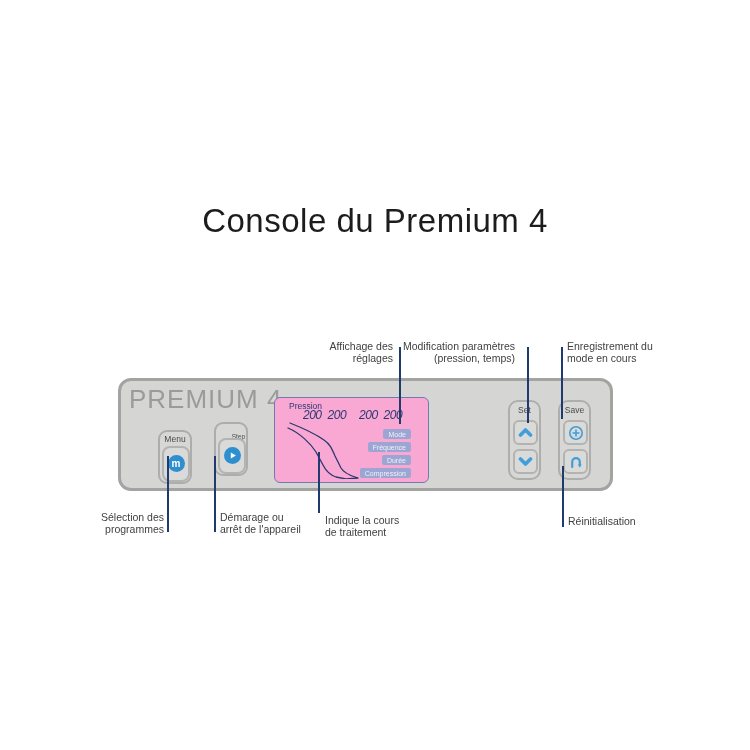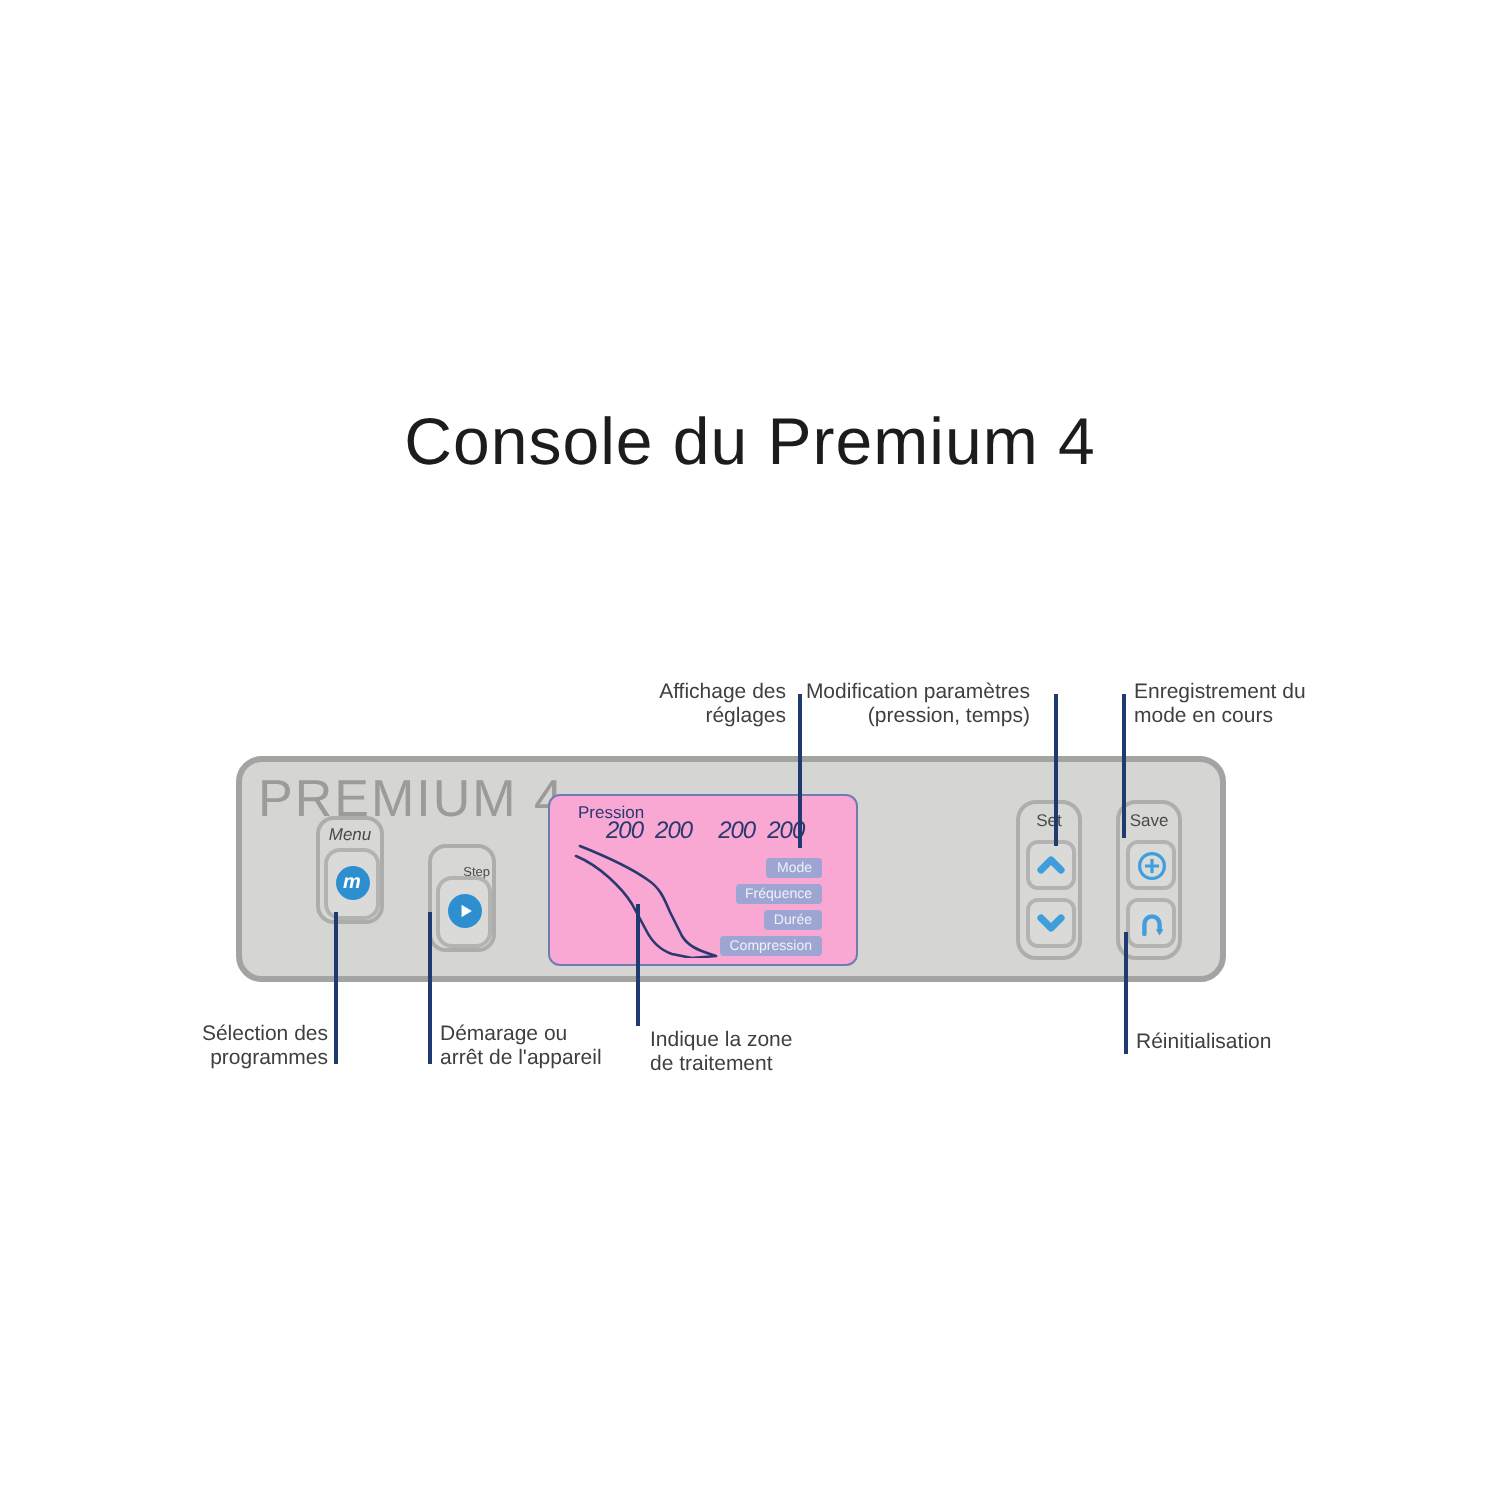--- a/index.html
+++ b/index.html
@@ -91,21 +91,21 @@
 </style>
 </head>
 <body>
 
 <div id="page-title" class="abs">Console du Premium 4</div>
 
 <div id="console-panel" class="abs">
 
   <div id="brand-logo" class="abs">PREMIUM 4</div>
 
-  <div class="abs small-group" style="left:37px;top:27px;font-style:italic;">
+  <div class="abs small-group" style="left:37px;top:49px;">
     <div class="grp-label">Menu</div>
     <div class="inner-btn">
       <div class="blue-circle">m</div>
     </div>
   </div>
 
   <div class="abs small-group" style="left:93px;top:41px;">
     <div class="grp-label" style="left:-4px;margin-top:22px;">Start</div>
     <div class="sub-label">Step</div>
     <div class="inner-btn">
@@ -195,19 +195,19 @@
   <div>Sélection des</div>
   <div>programmes</div>
 </div>
 
 <div class="abs note" style="left:220px;top:512px;">
   <div>Démarage ou</div>
   <div>arrêt de l'appareil</div>
 </div>
 
 <div class="abs note" style="left:325px;top:515px;">
-  <div>Indique la zone</div>
+  <div>Indique la cours</div>
   <div>de traitement</div>
 </div>
 
 <div class="abs note" style="left:568px;top:516px;">
   <div>Réinitialisation</div>
 </div>
 
 </body></html>

